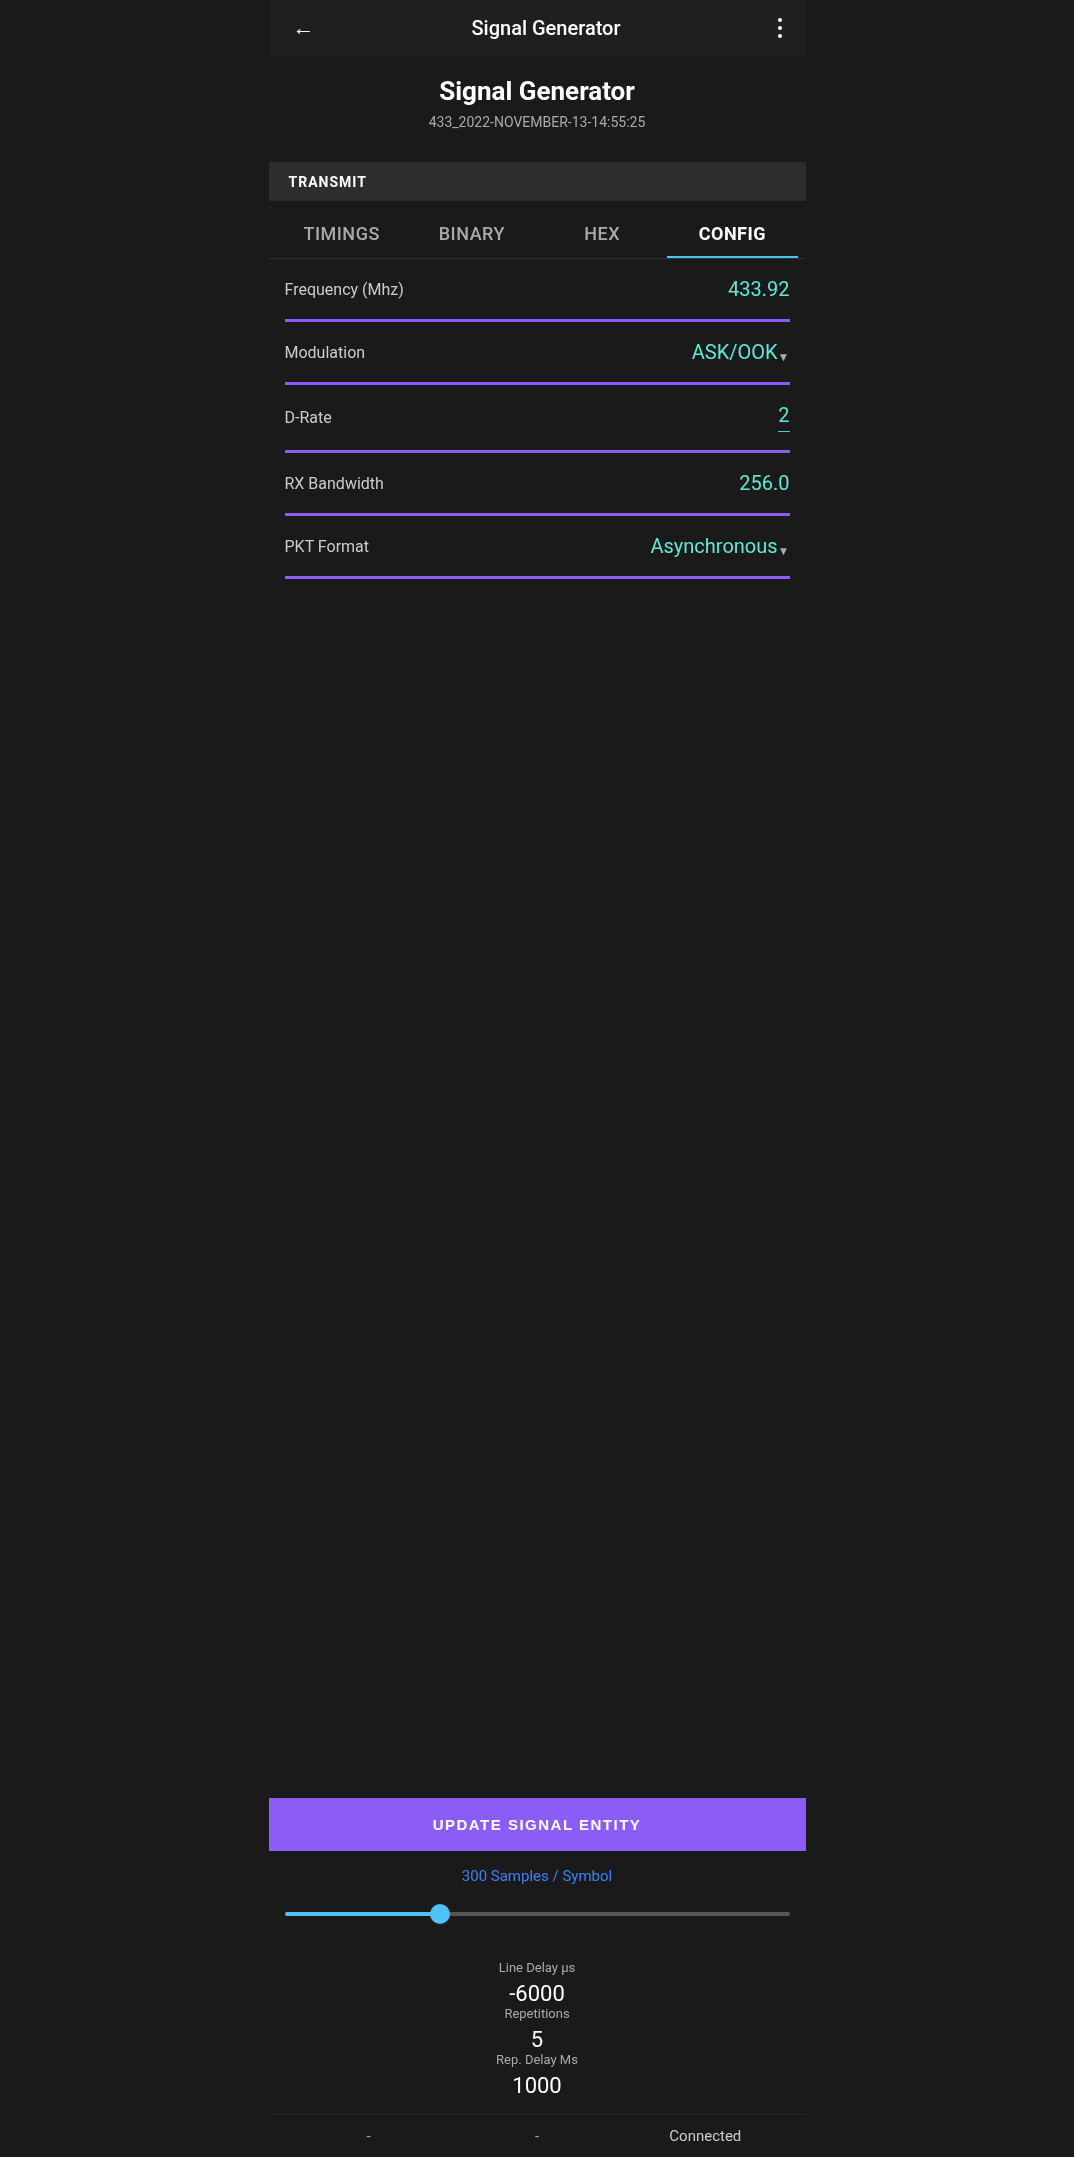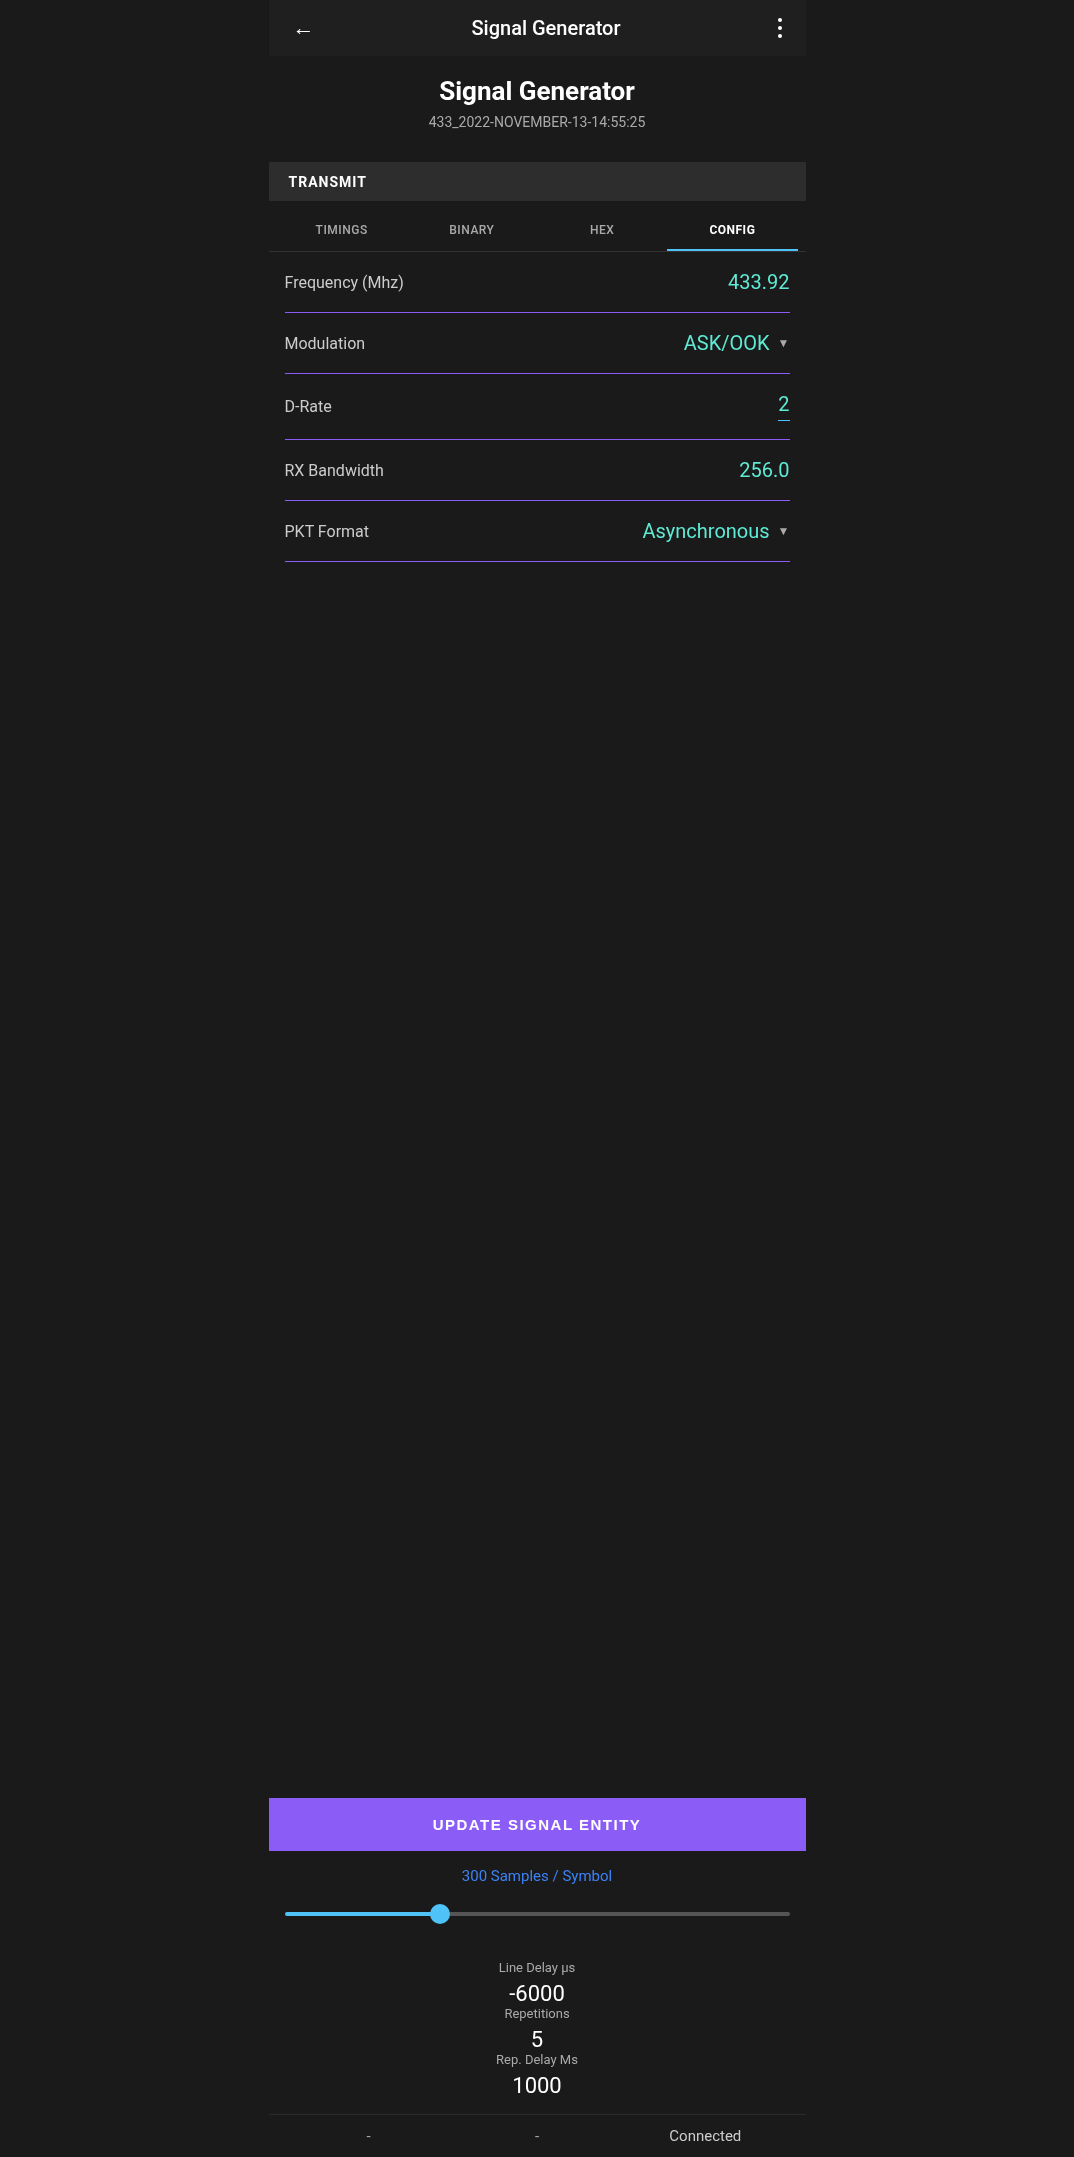--- a/index.html
+++ b/index.html
@@ -97,21 +97,21 @@
       display: flex;
       border-bottom: 1px solid #333;
       padding: 0 8px;
       margin-top: 8px;
     }
 
     .tab-item {
       flex: 1;
       text-align: center;
       padding: 14px 4px;
-      font-size: 12px;
+      font-size: 18px;
       font-weight: 500;
       color: #aaaaaa;
       letter-spacing: 0.5px;
       cursor: pointer;
       position: relative;
     }
 
     .tab-item.active {
       color: #ffffff;
       font-weight: 700;
@@ -131,37 +131,36 @@
     .config-form {
       flex: 1;
       padding: 0 16px;
     }
 
     .form-row {
       display: flex;
       align-items: center;
       justify-content: space-between;
       padding: 18px 0;
-      border-bottom: 1px solid #8b5cf6;
+      border-bottom: 3px solid #8b5cf6;
     }
 
     .form-label {
       font-size: 16px;
       color: #cccccc;
     }
 
     .form-value {
       font-size: 20px;
       color: #5eead4;
     }
 
     .form-value-with-arrow {
       display: flex;
-      align-items: center;
-      gap: 8px;
+      align-items: flex-end;
     }
 
     .dropdown-arrow {
       color: #aaaaaa;
       font-size: 12px;
     }
 
     
     .update-btn {
       background-color: #8b5cf6;

